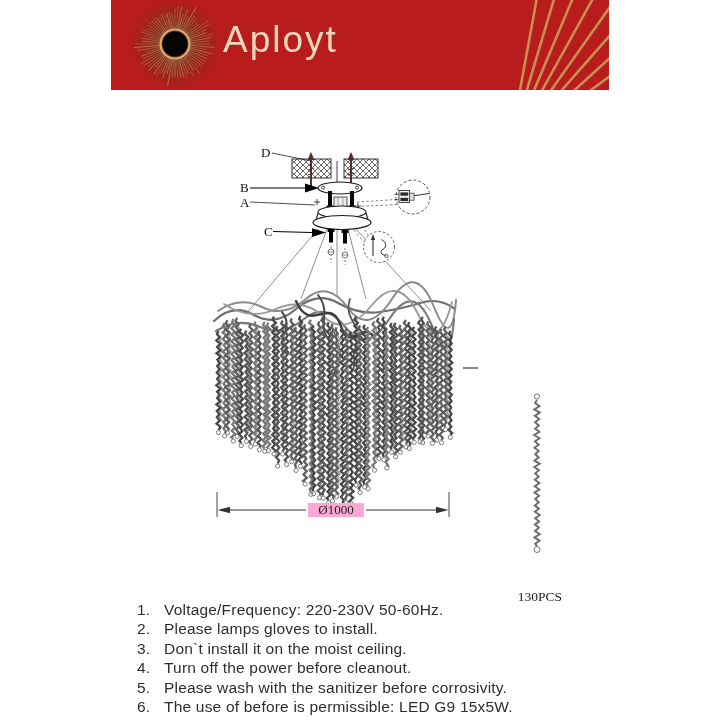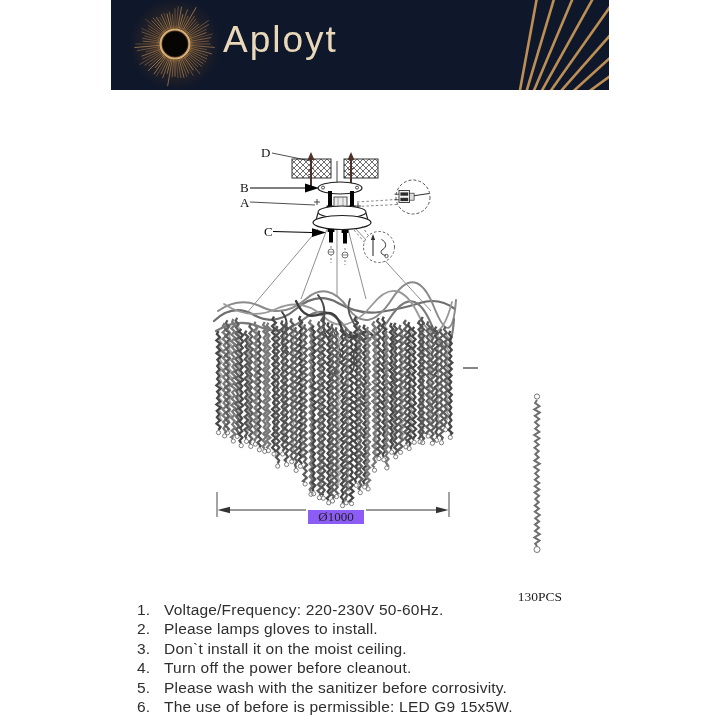--- a/index.html
+++ b/index.html
@@ -1,30 +1,30 @@
 <!DOCTYPE html>
 <html><head>
 <meta charset="utf-8">
 <style>
   html,body{margin:0;padding:0;background:#fff;}
   .page{position:relative;width:720px;height:720px;background:#ffffff;overflow:hidden;
         font-family:"Liberation Sans",sans-serif;}
   
-  .banner{position:absolute;left:111px;top:0;width:498px;height:90px;background:#0f172a;overflow:hidden;}
+  .banner{position:absolute;left:111px;top:0;width:498px;height:90px;background:#b91c1c;overflow:hidden;}
   .banner svg{position:absolute;left:0;top:0;}
   .wordmark{position:absolute;left:112px;top:21px;font-size:37px;font-weight:300;
             color:#e9d8b9;letter-spacing:2px;line-height:1;}
   
   .titleblock{position:absolute;left:0;top:95px;width:720px;text-align:center;
               font-size:14.5px;font-weight:500;color:#262626;line-height:19px;letter-spacing:.3px;}
   
   .diagram{position:absolute;left:0;top:0;width:720px;height:720px;}
   .plabel{position:absolute;font-family:"Liberation Serif",serif;font-size:13px;color:#111;line-height:13px;}
-  .dim-label{position:absolute;left:308px;top:503px;width:56px;text-align:center;background:#8b5cf6;
-             font-family:"Liberation Serif",serif;font-size:13px;color:#222;line-height:14px;margin-top:7px;}
+  .dim-label{position:absolute;left:308px;top:503px;width:56px;text-align:center;background:#f9a8d4;
+             font-family:"Liberation Serif",serif;font-size:13px;color:#222;line-height:14px;}
   .pcs-label{position:absolute;left:510px;top:563px;width:60px;text-align:center;
              font-family:"Liberation Serif",serif;font-size:13.5px;color:#1c1c1c;margin-top:26px;}
   
   .instr{position:absolute;left:133px;top:596px;margin:4px;padding:0;list-style:none;counter-reset:n;
          font-size:15.5px;font-weight:500;color:#2e2e2e;letter-spacing:.2px;}
   .instr li{counter-increment:n;position:relative;padding-left:27px;line-height:19.4px;}
   .instr li::before{content:counter(n) ".";position:absolute;left:0;}
 </style>
 </head>
 <body>

